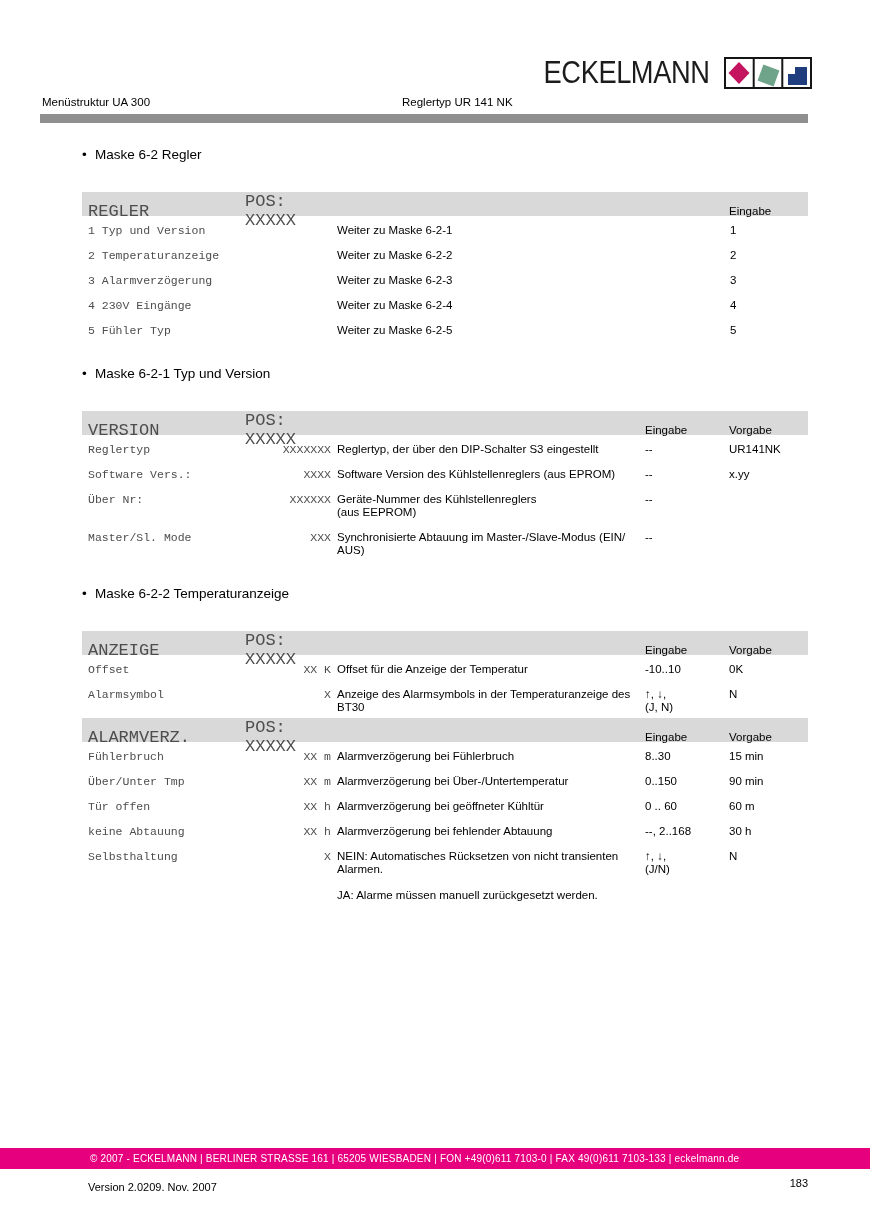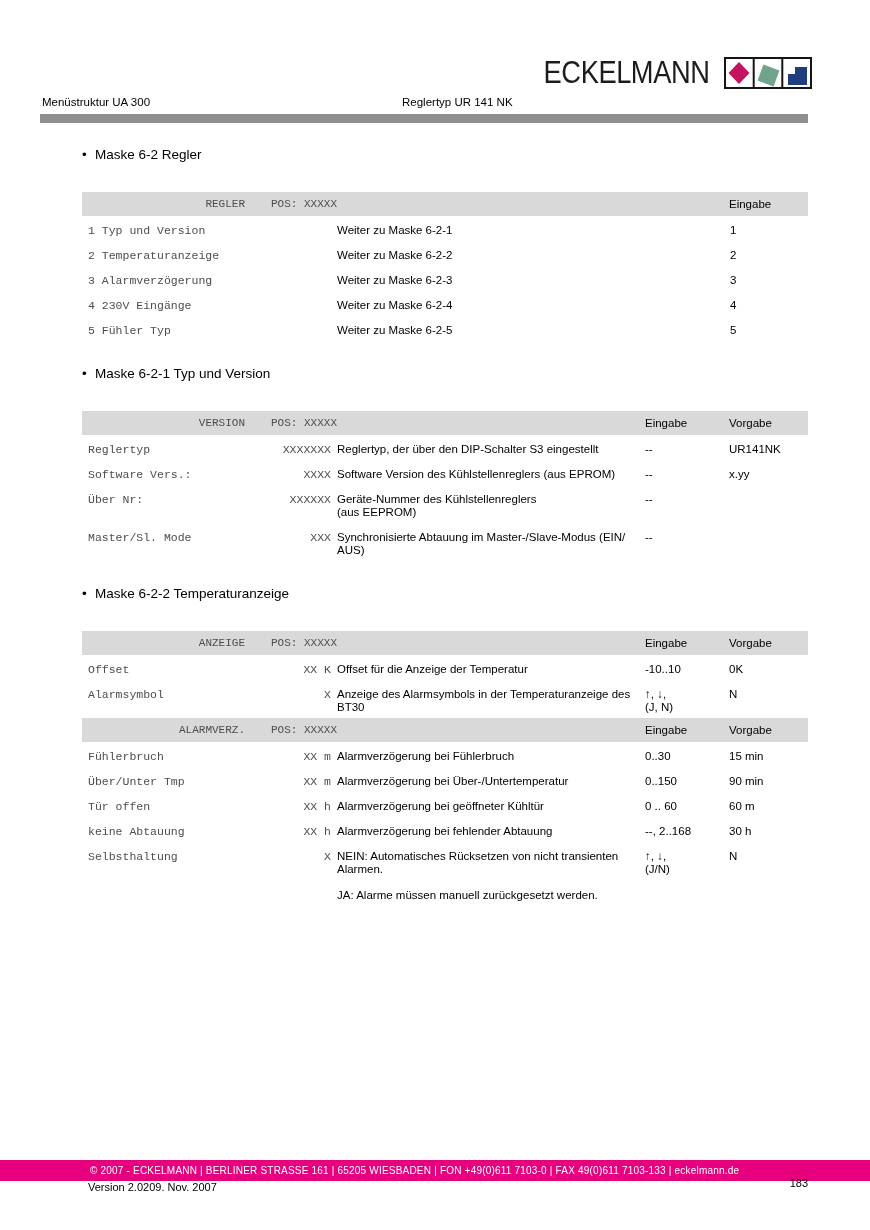--- a/index.html
+++ b/index.html
@@ -24,37 +24,37 @@
   .content{position:absolute;top:148px;left:82px;width:726px;}
   .sec-h{font-size:13.5px;font-weight:400;line-height:14px;margin:26px 0 30px 0;}
   .content .sec-h:first-child{margin-top:0;}
   .sec-h .bullet{display:inline-block;width:13px;}
 
   .thead{
     display:grid;grid-template-columns:163px 92px 308px 84px 79px;
     height:24px;align-items:center;background:var(--thead-bg,#d9d9d9);
   }
   .thead .hcell{font-size:11.5px;}
-  .thead .mono{font-size:11px;text-align:right;}
+  .thead .mono{font-size:17px;}
   .trow{
     display:grid;grid-template-columns:163px 92px 308px 84px 79px;
     padding:8px 0 4px 0;
   }
   .trow.t1{grid-template-columns:255px 393px 78px;}
   .cell{font-size:11.5px;line-height:13px;white-space:pre-line;}
   .c-param{padding-left:6px;}
   .thead .c-param{padding-left:6px;}
   .c-val{text-align:right;padding-right:6px;white-space:pre;}
   .c-desc{padding-right:10px;}
 
   
   .footer-bar{
     position:absolute;top:1148px;left:0;width:870px;height:21px;
     background:#e6007e;color:#fff;font-size:10px;line-height:21px;
-    padding-left:90px;box-sizing:border-box;letter-spacing:0.2px;white-space:nowrap;margin-top:12px;
+    padding-left:90px;box-sizing:border-box;letter-spacing:0.2px;white-space:nowrap;
   }
   .version-line{position:absolute;top:1181px;left:88px;font-size:11px;}
   .version-line .date{}
   .page-num{position:absolute;top:1177px;right:62px;font-size:11px;}
 </style>
 </head>
 <body>
 
 <div class="logo">
   <span class="logo-text">ECKELMANN</span>
@@ -184,21 +184,21 @@
       <div class="hcell mono c-param">ALARMVERZ.</div>
       <div class="hcell mono">POS: XXXXX</div>
       <div class="hcell"></div>
       <div class="hcell">Eingabe</div>
       <div class="hcell">Vorgabe</div>
     </div>
     <div class="trow">
       <div class="cell mono c-param">Fühlerbruch</div>
       <div class="cell mono c-val">XX m</div>
       <div class="cell c-desc">Alarmverzögerung bei Fühlerbruch</div>
-      <div class="cell c-ein">0..30</div>
+      <div class="cell c-ein">8..30</div>
       <div class="cell c-vor">15 min</div>
     </div>
     <div class="trow">
       <div class="cell mono c-param">Über/Unter Tmp</div>
       <div class="cell mono c-val">XX m</div>
       <div class="cell c-desc">Alarmverzögerung bei Über-/Untertemperatur</div>
       <div class="cell c-ein">0..150</div>
       <div class="cell c-vor">90 min</div>
     </div>
     <div class="trow">

